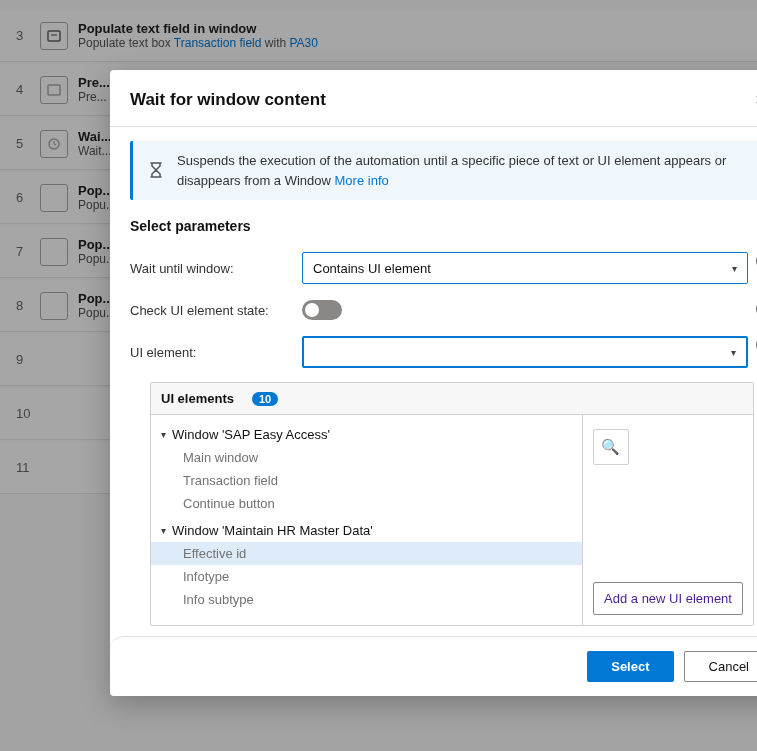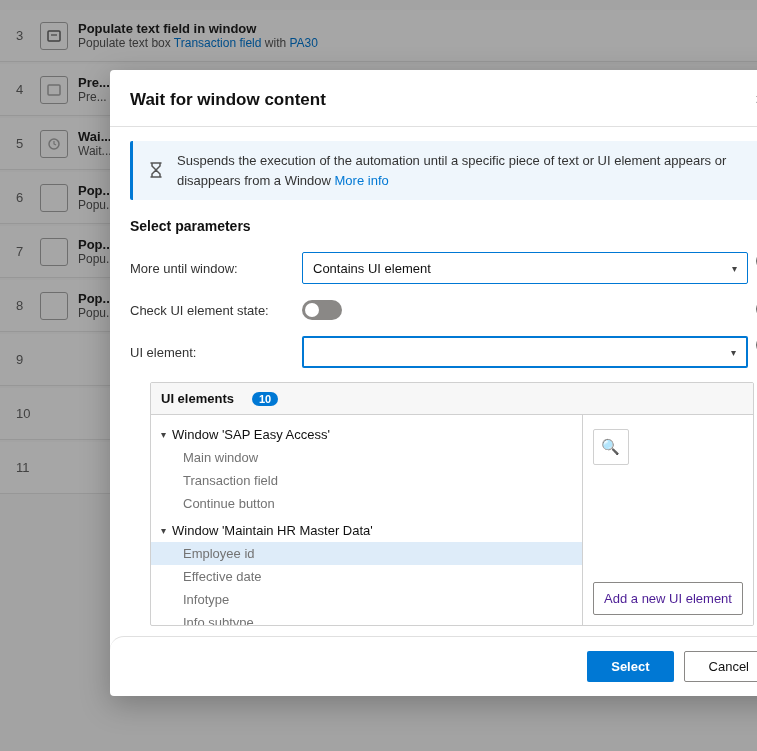--- a/index.html
+++ b/index.html
@@ -399,21 +399,21 @@
     </div>
     <div class="info-text">
       <span>Suspends the execution of the automation until a specific piece of text or UI element appears or disappears from a Window</span>
       <a class="link" href="#"> More info</a>
     </div>
   </div>
 
   <div class="section-title">Select parameters</div>
 
   <div class="param-row">
-    <span class="param-label">More until window:</span>
+    <span class="param-label">Wait until window:</span>
     <div class="param-control">
       <div class="dropdown">
         <span>Contains UI element</span>
         <span class="dropdown-chevron">▾</span>
       </div>
       <div class="info-circle">i</div>
     </div>
   </div>
 
   <div class="param-row">
@@ -456,22 +456,21 @@
             <div class="tree-item">Main window</div>
             <div class="tree-item">Transaction field</div>
             <div class="tree-item">Continue button</div>
           </div>
 
           <div class="tree-group">
             <div class="tree-group-header">
               <span class="tree-chevron">▾</span>
               <span>Window 'Maintain HR Master Data'</span>
             </div>
-            <div class="tree-item selected">Employee id</div>
-            <div class="tree-item">Effective date</div>
+            <div class="tree-item selected">Effective id</div>
             <div class="tree-item">Infotype</div>
             <div class="tree-item">Info subtype</div>
 
           </div>
         </div>
 
         <div class="ui-preview">
 
           <div style="flex:1; display:flex; align-items:flex-start; justify-content:flex-start; width:100%; padding-top:4px;">
             <button style="width:36px;height:36px;background:#fff;border:1px solid #d0d0d0;border-radius:2px;cursor:pointer;font-size:15px;display:flex;align-items:center;justify-content:center;">🔍</button>

